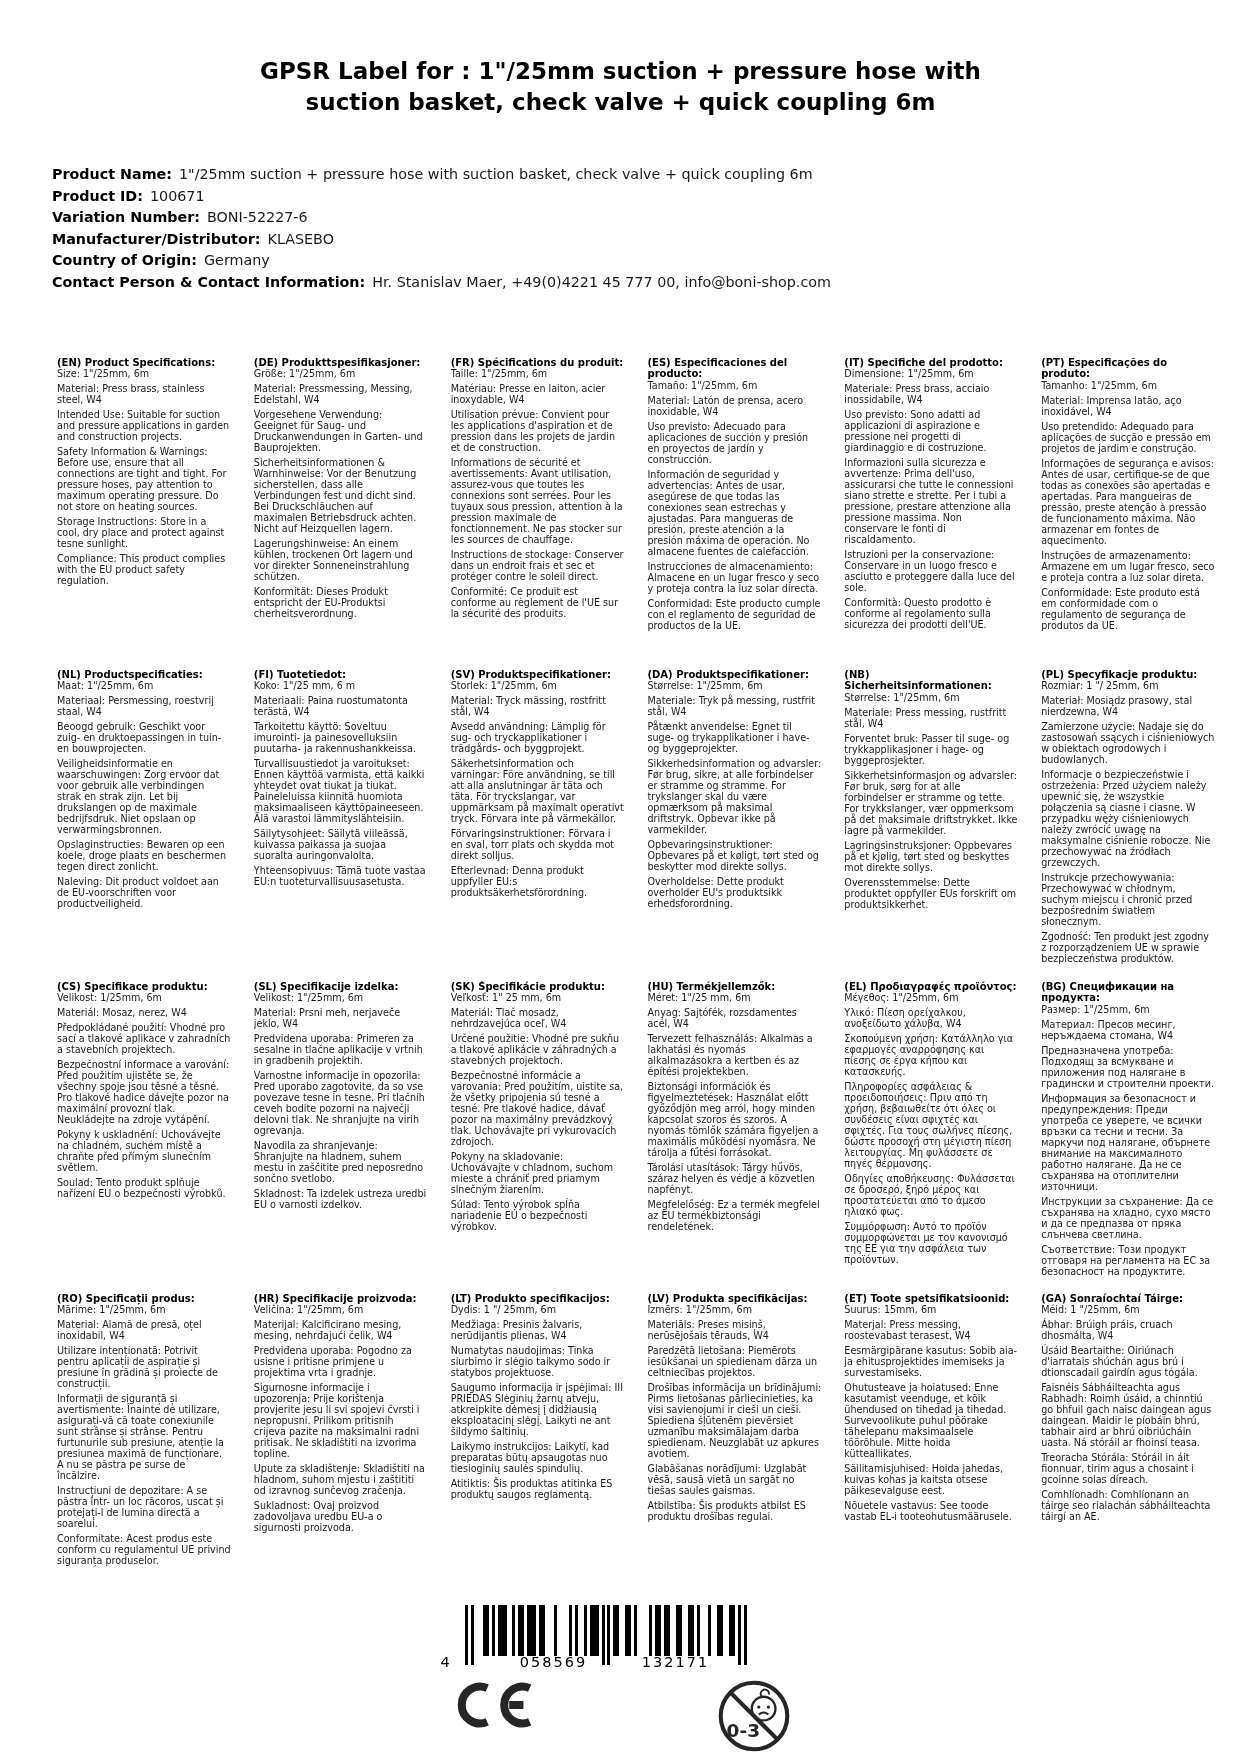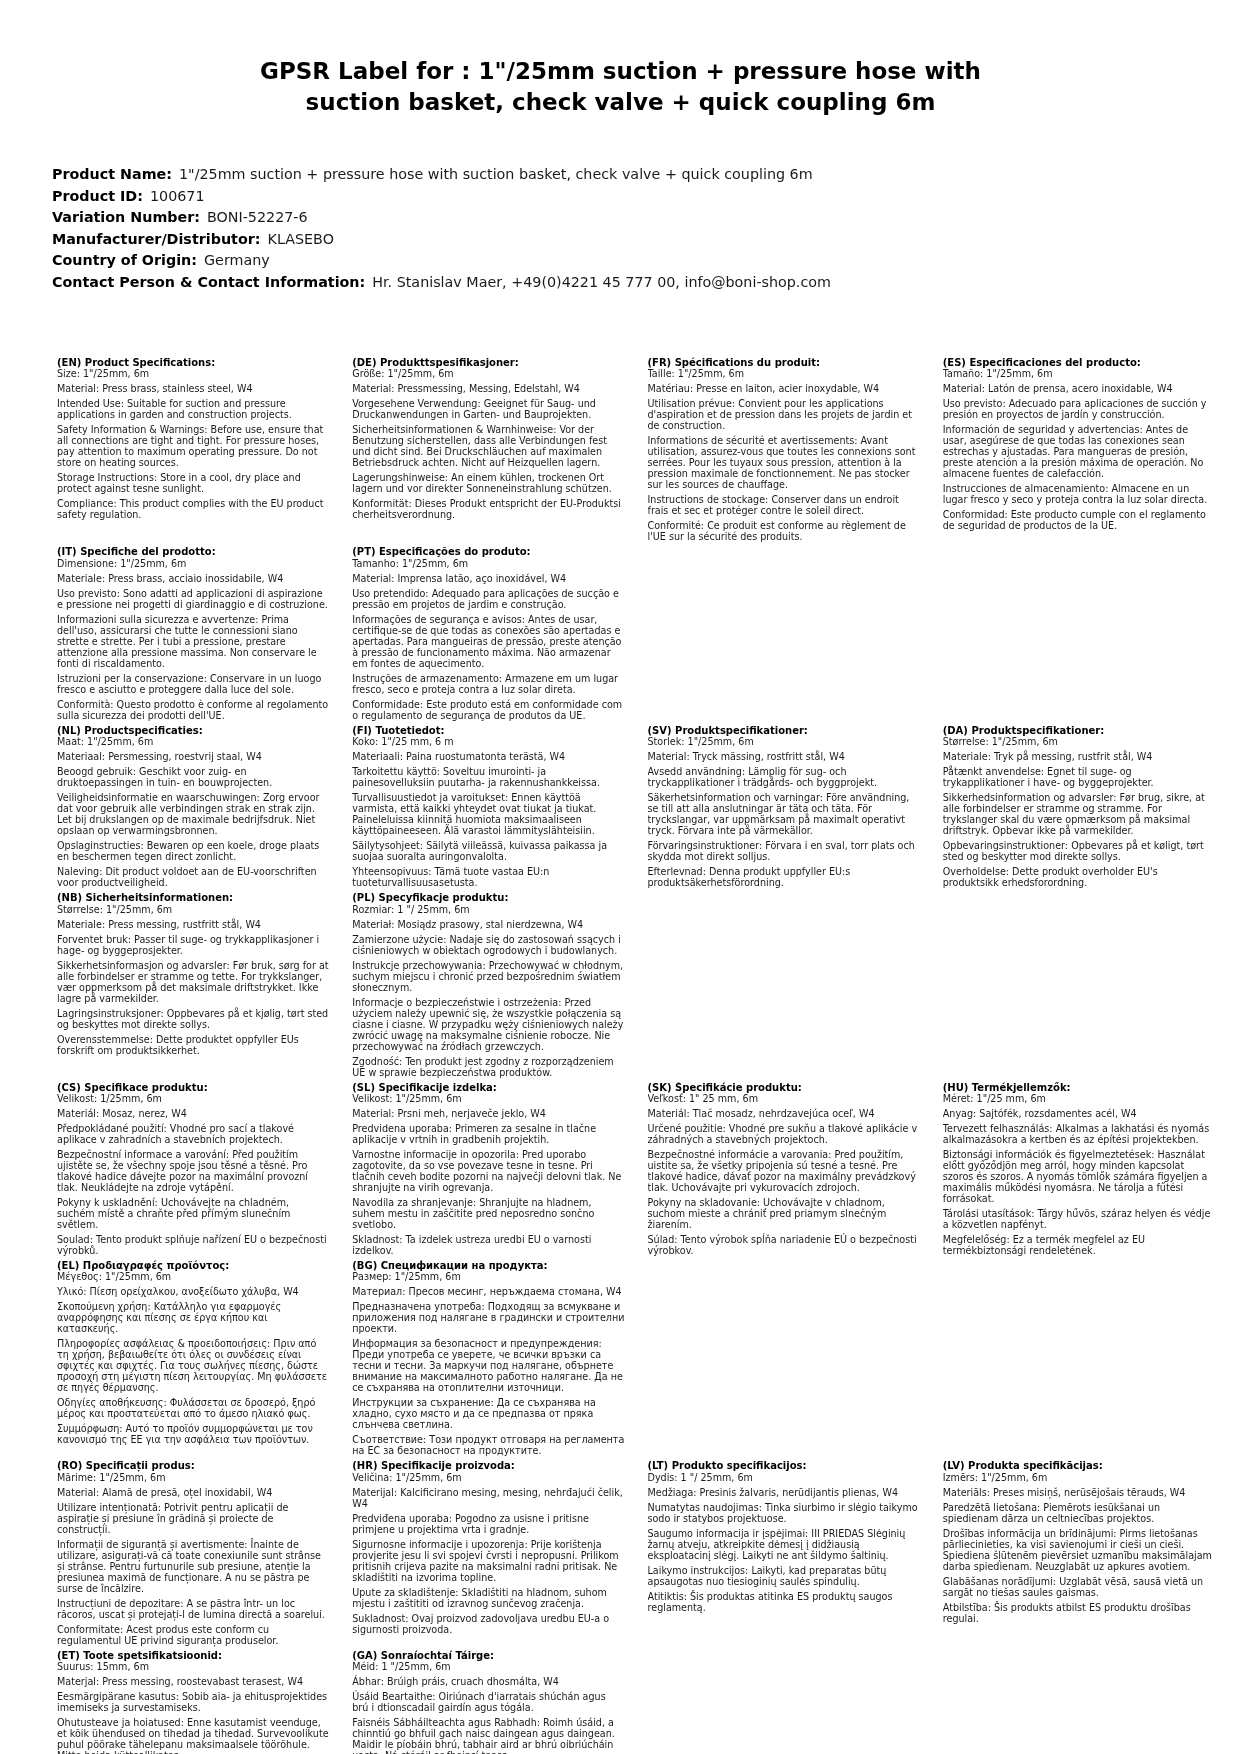--- a/index.html
+++ b/index.html
@@ -10,21 +10,21 @@
   .title{
     font-weight:bold;font-size:23px;line-height:31px;color:#000;
     text-align:center;max-width:780px;margin:56px auto 0;
   }
   .product-info{margin:46px 40px 0 52px;font-size:14.3px;line-height:21.5px;}
   .info-row{white-space:nowrap;}
   .info-label{font-weight:bold;color:#000;}
   .info-value{margin-left:7px;}
   .spec-section{margin:64px 26px 0 57px;}
   .spec-row{
-    display:grid;grid-template-columns:repeat(4,1fr);column-gap:23px;
+    display:grid;grid-template-columns:repeat(6,1fr);column-gap:23px;
     min-height:312px;align-items:start;
   }
   .spec-block{overflow:hidden;}
   .spec-header{font-weight:bold;font-size:10px;line-height:11.4px;color:#000;}
   .spec-p{margin:0 0 4px 0;font-size:9.6px;line-height:11px;}
   .spec-p:first-of-type{margin-bottom:4px;}
   
   .footer-wrap{width:340px;margin:0 auto;}
   .barcode{position:relative;width:282px;height:62px;margin-left:14px;}
   .barcode svg{position:absolute;left:0;top:0;width:100%;height:100%;}
@@ -178,22 +178,22 @@
         <p class="spec-p">Sikkerhetsinformasjon og advarsler: Før bruk, sørg for at alle forbindelser er stramme og tette. For trykkslanger, vær oppmerksom på det maksimale driftstrykket. Ikke lagre på varmekilder.</p>
         <p class="spec-p">Lagringsinstruksjoner: Oppbevares på et kjølig, tørt sted og beskyttes mot direkte sollys.</p>
         <p class="spec-p">Overensstemmelse: Dette produktet oppfyller EUs forskrift om produktsikkerhet.</p>
       </div>
 
   <div class="spec-block">
     <div class="spec-header">(PL) Specyfikacje produktu:</div>
   <p class="spec-p">Rozmiar: 1 "/ 25mm, 6m</p>
         <p class="spec-p">Materiał: Mosiądz prasowy, stal nierdzewna, W4</p>
         <p class="spec-p">Zamierzone użycie: Nadaje się do zastosowań ssących i ciśnieniowych w obiektach ogrodowych i budowlanych.</p>
+        <p class="spec-p">Informacje o bezpieczeństwie i ostrzeżenia: Przed użyciem należy upewnić się, że wszystkie połączenia są ciasne i ciasne. W przypadku węży ciśnieniowych należy zwrócić uwagę na maksymalne ciśnienie robocze. Nie przechowywać na źródłach grzewczych.</p>
         <p class="spec-p">Instrukcje przechowywania: Przechowywać w chłodnym, suchym miejscu i chronić przed bezpośrednim światłem słonecznym.</p>
-        <p class="spec-p">Informacje o bezpieczeństwie i ostrzeżenia: Przed użyciem należy upewnić się, że wszystkie połączenia są ciasne i ciasne. W przypadku węży ciśnieniowych należy zwrócić uwagę na maksymalne ciśnienie robocze. Nie przechowywać na źródłach grzewczych.</p>
         <p class="spec-p">Zgodność: Ten produkt jest zgodny z rozporządzeniem UE w sprawie bezpieczeństwa produktów.</p>
       </div>
 </div>
   <div class="spec-row">
   <div class="spec-block">
     <div class="spec-header">(CS) Specifikace produktu:</div>
   <p class="spec-p">Velikost: 1/25mm, 6m</p>
         <p class="spec-p">Materiál: Mosaz, nerez, W4</p>
         <p class="spec-p">Předpokládané použití: Vhodné pro sací a tlakové aplikace v zahradních a stavebních projektech.</p>
         <p class="spec-p">Bezpečnostní informace a varování: Před použitím ujistěte se, že všechny spoje jsou těsné a těsné. Pro tlakové hadice dávejte pozor na maximální provozní tlak. Neukládejte na zdroje vytápění.</p>

